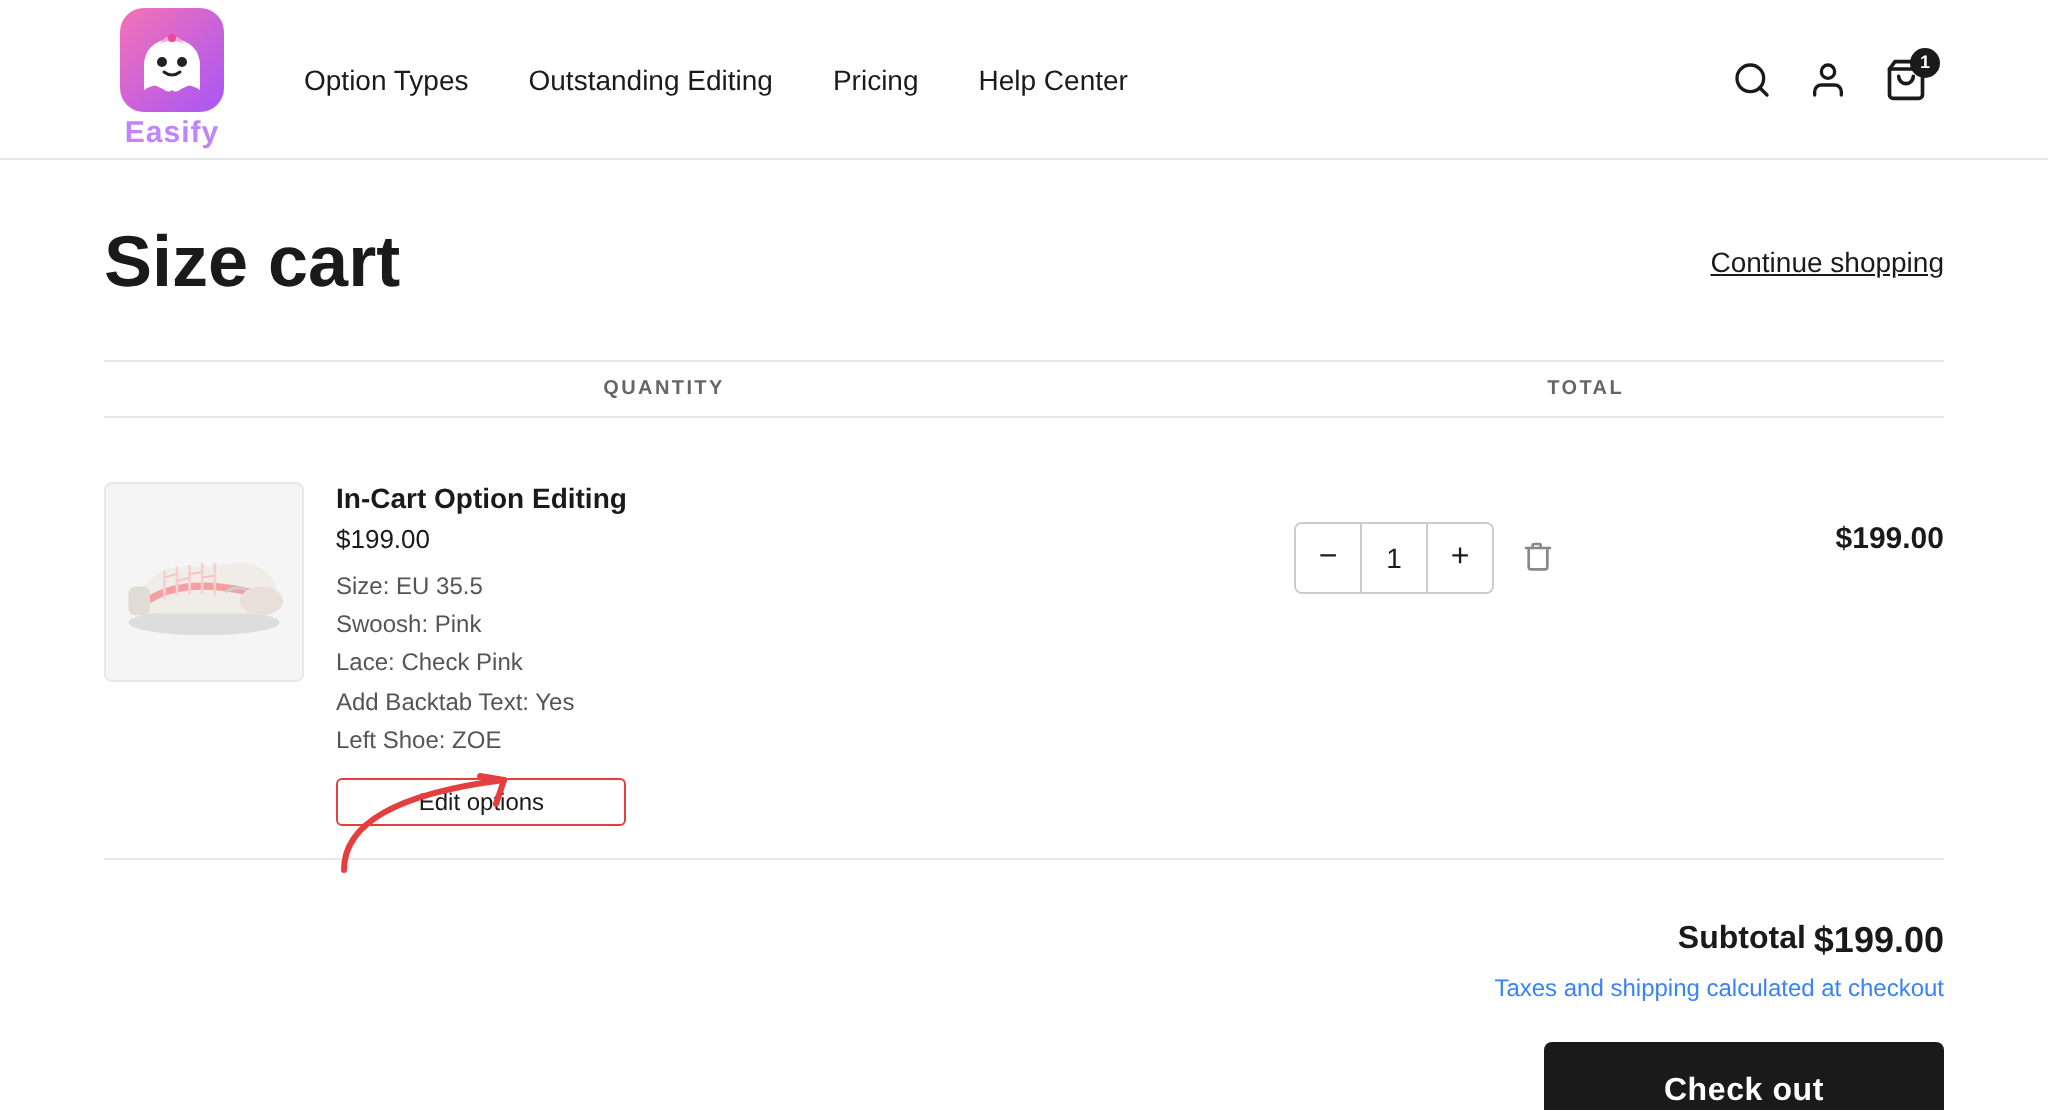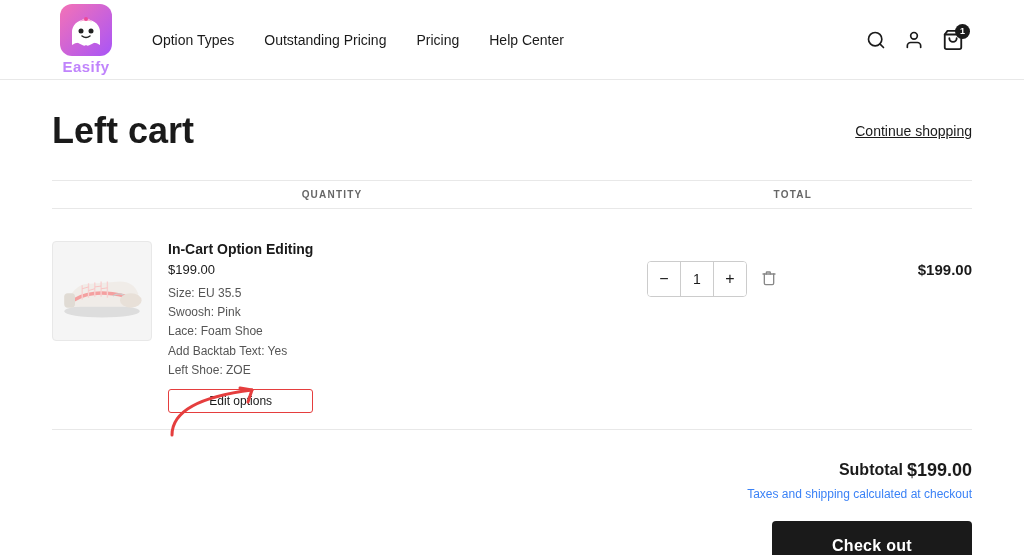--- a/index.html
+++ b/index.html
@@ -312,21 +312,21 @@
 
         <path d="M13 11 Q16 6 19 8 Q22 6 25 11 Q22 9 19 10 Q16 9 13 11Z" fill="#f9a8d4"></path>
         <circle cx="19" cy="8" r="2" fill="#ec4899"></circle>
       </svg>
     </div>
     <span class="logo-text">Easify</span>
   </a>
 
   <nav>
     <a href="#">Option Types</a>
-    <a href="#">Outstanding Pricing</a>
+    <a href="#">Outstanding Editing</a>
     <a href="#">Pricing</a>
     <a href="#">Help Center</a>
   </nav>
 
   <div class="header-icons">
     <button class="icon-btn" title="Search">
       <svg width="20" height="20" viewBox="0 0 24 24" fill="none" stroke="#1a1a1a" stroke-width="2" stroke-linecap="round" stroke-linejoin="round">
         <circle cx="11" cy="11" r="8"></circle>
           <line x1="21" y1="21" x2="16.65" y2="16.65"></line>
       </svg>
@@ -344,21 +344,21 @@
         <path d="M16 10a4 4 0 0 1-8 0"></path>
       </svg>
       <span class="cart-badge">1</span>
     </button>
   </div>
 </header>
 
 <main>
 
   <div class="cart-header">
-    <h1 class="cart-title">Left cart</h1>
+    <h1 class="cart-title">Size cart</h1>
     <button class="continue-shopping">Continue shopping</button>
   </div>
 
   <div class="table-headers">
     <span class="col-label qty">Quantity</span>
     <span class="col-label total">Total</span>
   </div>
 
   <div class="cart-item">
 
@@ -390,21 +390,21 @@
 
           <path d="M62 38 Q68 34 74 37" stroke="#ccc" stroke-width="1.5" fill="none"></path>
         </svg>
       </div>
       <div class="product-details">
         <span class="product-name">In-Cart Option Editing</span>
         <span class="product-price">$199.00</span>
         <div class="product-attr">
           <span>Size: EU 35.5</span><br>
           <span>Swoosh: Pink</span><br>
-          <span>Lace: Foam Shoe</span><br>
+          <span>Lace: Check Pink</span><br>
           <span>Add Backtab Text: Yes</span><br>
           <span>Left Shoe: ZOE</span>
         </div>
         <button class="edit-options-btn">Edit options</button>
       </div>
     </div>
 
     <div class="qty-area">
       <div class="qty-controls">
         <button class="qty-btn">−</button>

